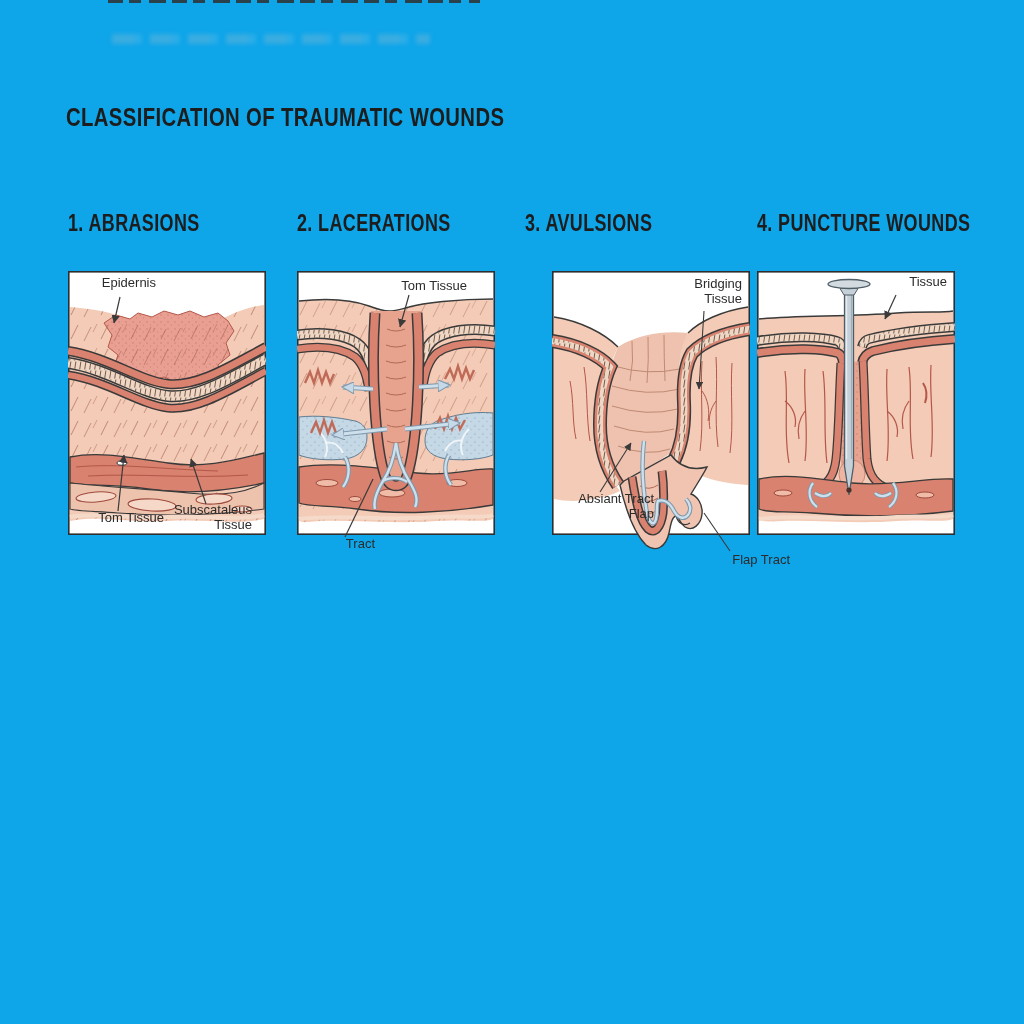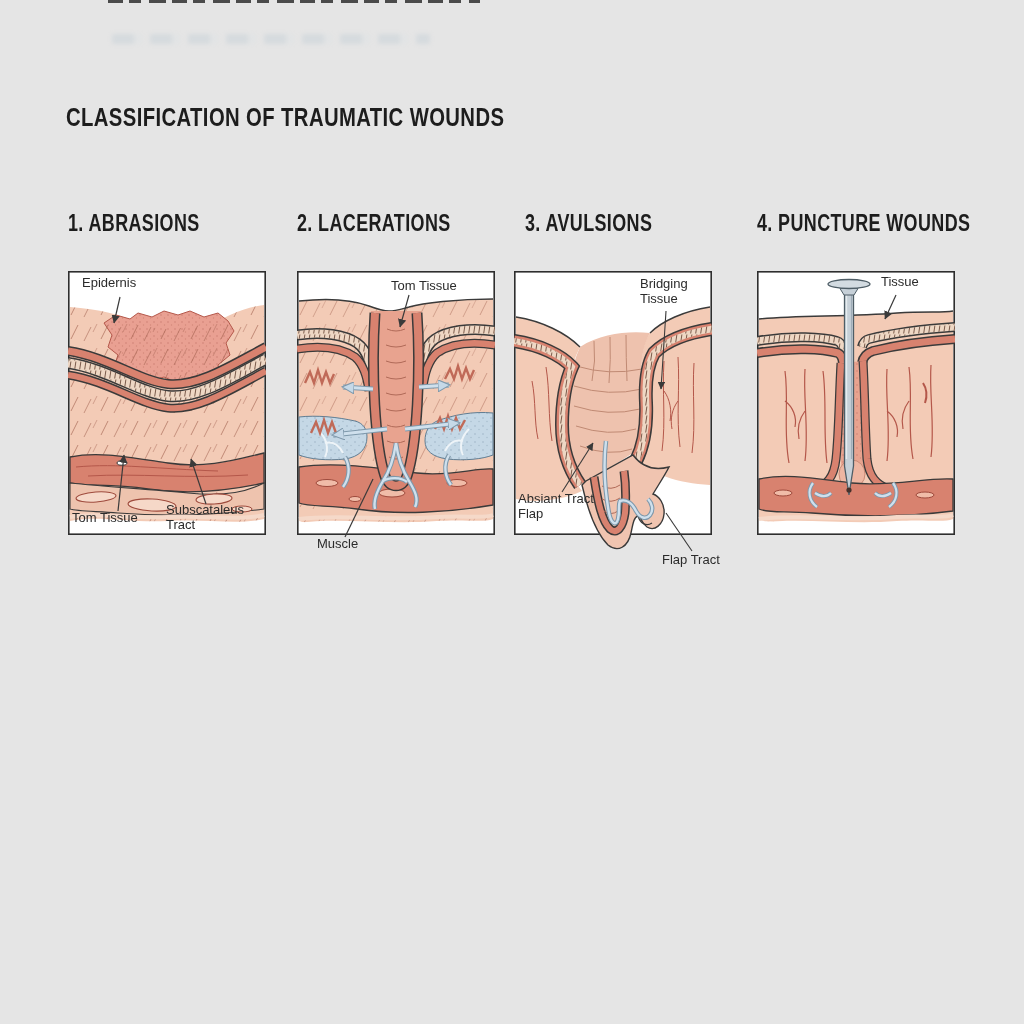--- a/index.html
+++ b/index.html
@@ -1,26 +1,26 @@
 <!DOCTYPE html>
 <html><head>
 <meta charset="utf-8">
 <style>
   html,body{margin:0;padding:0;background:#fff;}
-  #canvas{position:relative;width:1024px;height:1024px;background:#e5e5e5;overflow:hidden;
+  #canvas{position:relative;width:1024px;height:1024px;background:#0ea5e9;overflow:hidden;
           font-family:"Liberation Sans","DejaVu Sans",sans-serif;color:#2b2b2b;}
   .title{position:absolute;left:66px;top:102px;font-size:26px;font-weight:bold;
          letter-spacing:.5px;color:#1d1d1d;white-space:nowrap;
          transform:scaleX(.78);transform-origin:left top;}
   .heading{position:absolute;top:210px;font-size:23px;font-weight:bold;
            letter-spacing:.5px;color:#1d1d1d;white-space:nowrap;
            transform:scaleX(.78);transform-origin:left top;}
   .panel{position:absolute;top:271px;width:198px;height:310px;overflow:visible;}
   .panel svg{position:absolute;left:0;top:0;}
-  .lbl{position:absolute;font-size:13px;line-height:1.12;text-align:left;color:#2b2b2b;}
+  .lbl{position:absolute;font-size:13px;line-height:1.12;text-align:right;color:#2b2b2b;}
   .artifact-a{position:absolute;left:108px;top:0;width:372px;height:3px;opacity:.85;
       background:repeating-linear-gradient(90deg,#2f2f2f 0 15px,transparent 15px 21px,#2f2f2f 21px 33px,transparent 33px 41px,#2f2f2f 41px 58px,transparent 58px 64px);}
   .artifact-b{position:absolute;left:112px;top:34px;width:318px;height:10px;filter:blur(2px);opacity:.5;
       background:repeating-linear-gradient(90deg,rgba(174,192,204,.55) 0 22px,rgba(205,218,226,.3) 22px 30px,transparent 30px 38px);}
 </style>
 </head>
 <body>
 
 <div id="canvas">
 
@@ -104,21 +104,21 @@
       <path d="M2,246 C30,241 60,248 100,246 C140,244 170,250 196,244" fill="none" stroke="#f5d9c9" stroke-width="4"></path>
 
       <g stroke="#3a3a3a" stroke-width="1.2" fill="none">
         <path d="M52,26 L46,52" marker-end="url(#arr)"></path>
         <path d="M50,240 L56,184" marker-end="url(#arr)"></path>
         <path d="M138,233 L123,188" marker-end="url(#arr)"></path>
       </g>
     </svg>
     <div class="lbl" style="left:14px;top:5px;width:74px">Epidernis</div>
     <div class="lbl" style="left:4px;top:240px;width:92px">Tom Tissue</div>
-    <div class="lbl" style="left:98px;top:232px;width:86px">Subscataleus Tract</div>
+    <div class="lbl" style="left:98px;top:232px;width:86px">Subscataleus Tissue</div>
   </div>
 
   <div class="panel" style="left:297px">
     <svg width="198" height="310" viewBox="0 0 198 310">
       <rect x="0.8" y="0.8" width="196.4" height="262.4" fill="#ffffff" stroke="#2e2e2e" stroke-width="1.6"></rect>
 
       <path d="M2,30 C30,27 56,29 72,35 C80,38 86,40 92,40 C100,40 104,38 112,36 C126,32 160,28 196,28 L196,250 C150,256 100,258 50,254 C20,252 8,252 2,250 Z" fill="#f3cbb6"></path>
       <path d="M2,30 C30,27 56,29 72,35 C80,38 86,40 92,40 C100,40 104,38 112,36 C126,32 160,28 196,28 L196,250 C150,256 100,258 50,254 C20,252 8,252 2,250 Z" fill="url(#skinhatch)" opacity="0.55"></path>
 
       <path d="M2,30 C30,27 56,29 72,35 C80,38 86,40 92,40 C100,40 104,38 112,36 C126,32 160,28 196,28" fill="none" stroke="#3a3a3a" stroke-width="1.4"></path>
@@ -185,24 +185,24 @@
 
       <path d="M2,252 C40,246 90,254 140,250 C170,248 186,252 196,248 L196,262 L2,262 Z" fill="#ffffff"></path>
       <path d="M2,248 C40,243 90,250 140,246 C170,244 186,248 196,244" fill="none" stroke="#f5d9c9" stroke-width="4"></path>
 
       <g stroke="#3a3a3a" stroke-width="1.2" fill="none">
         <path d="M112,24 L103,56" marker-end="url(#arr)"></path>
         <path d="M48,266 L76,208"></path>
       </g>
     </svg>
     <div class="lbl" style="left:94px;top:8px;width:76px">Tom Tissue</div>
-    <div class="lbl" style="left:20px;top:266px;width:58px">Muscle</div>
+    <div class="lbl" style="left:20px;top:266px;width:58px">Tract</div>
   </div>
 
-  <div class="panel" style="left:514px">
+  <div class="panel" style="left:552px">
     <svg width="198" height="310" viewBox="0 0 198 310">
       <rect x="0.8" y="0.8" width="196.4" height="262.4" fill="#ffffff" stroke="#2e2e2e" stroke-width="1.6"></rect>
 
       <path d="M2,46 C28,50 52,62 66,76 C56,96 50,122 50,152 C50,184 56,204 68,220 C46,230 20,232 2,228 Z" fill="#f3cbb6"></path>
 
       <path d="M196,36 C170,40 148,50 136,62 C128,74 126,92 128,112 C130,140 128,164 120,184 C136,204 164,212 196,214 Z" fill="#f3cbb6"></path>
 
       <g>
         <path d="M66,76 C88,62 114,60 136,62 C128,76 126,94 128,114 C129,140 126,162 119,182 L72,212 C58,196 52,176 52,150 C52,122 57,96 66,76 Z" fill="#eec2ae"></path>
         <path d="M62,95 Q95,105 128,98 M60,115 Q95,126 128,118 M60,135 Q95,146 126,138 M62,155 Q95,166 122,158 M66,175 Q95,186 118,178 M80,70 Q82,90 78,110 M96,66 Q97,88 95,112 M112,64 Q112,86 113,110" fill="none" stroke="#c08a74" stroke-width="1"></path>

